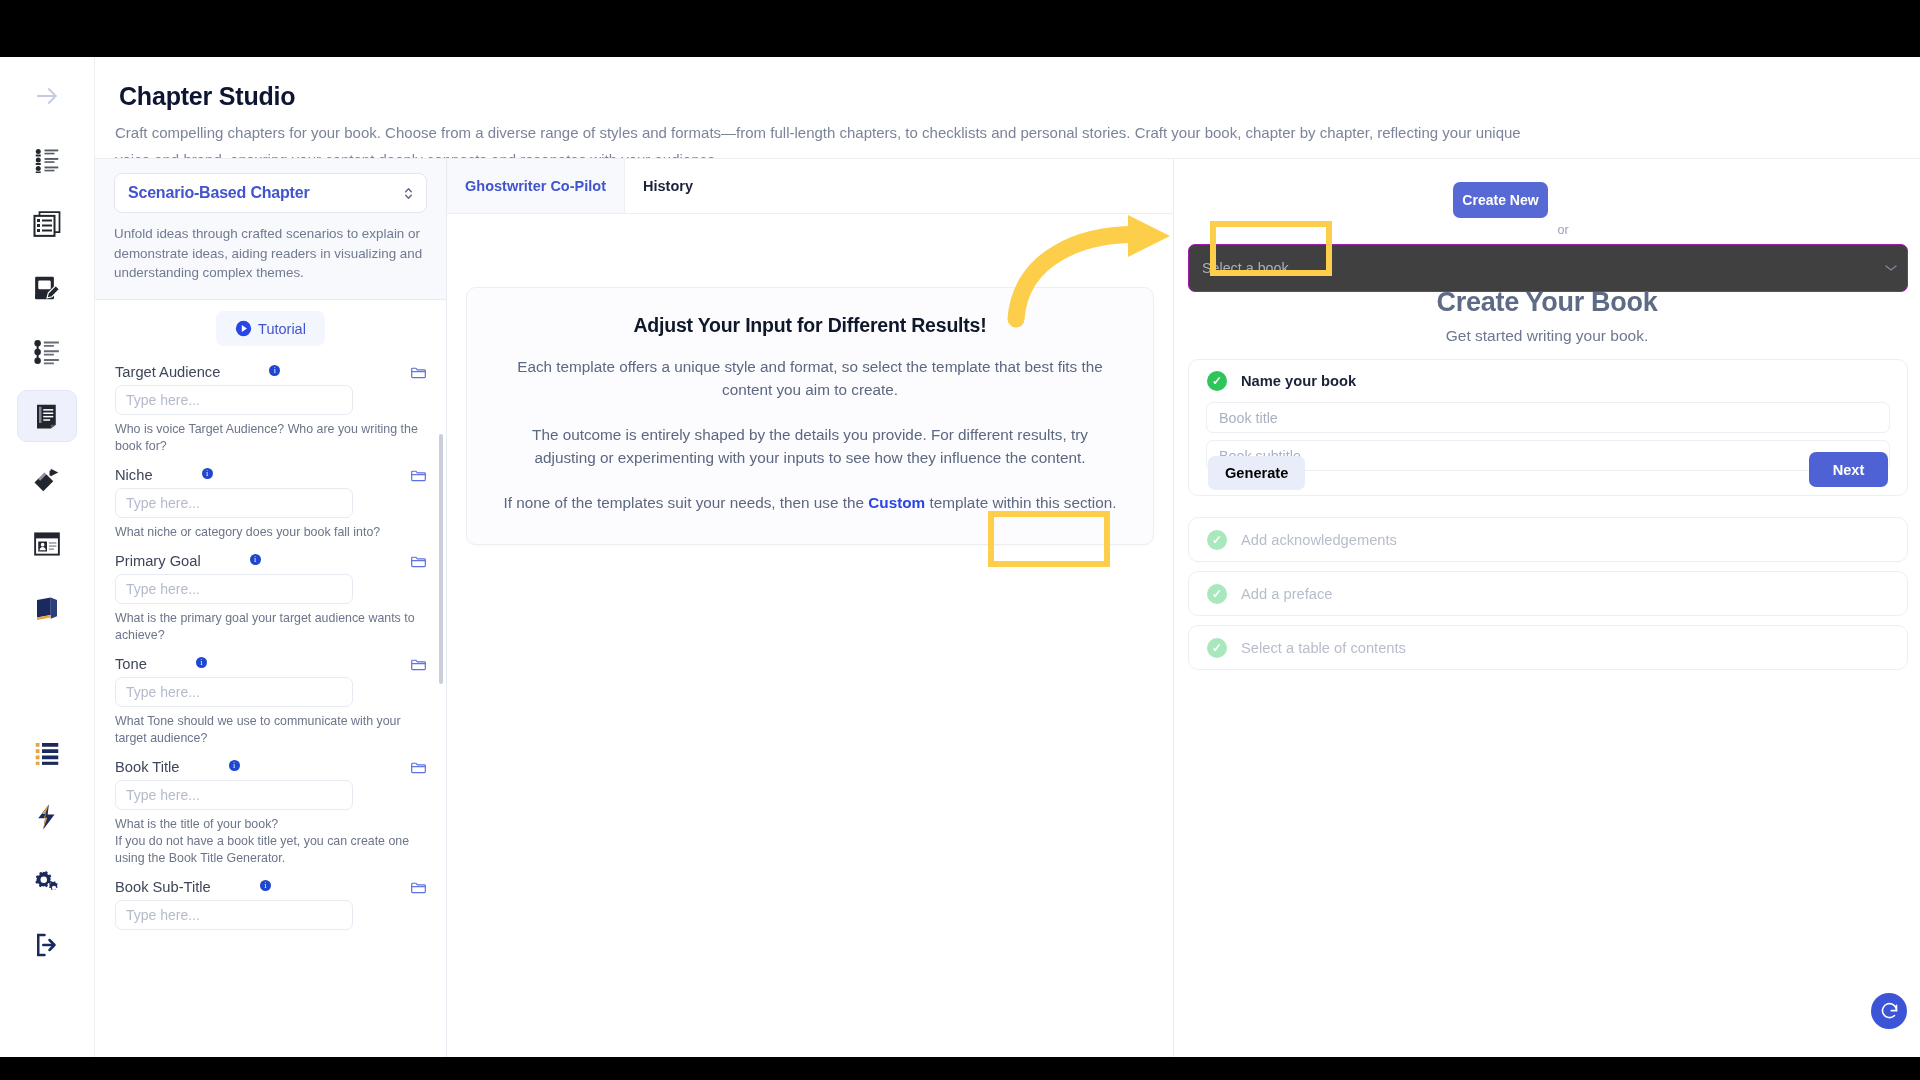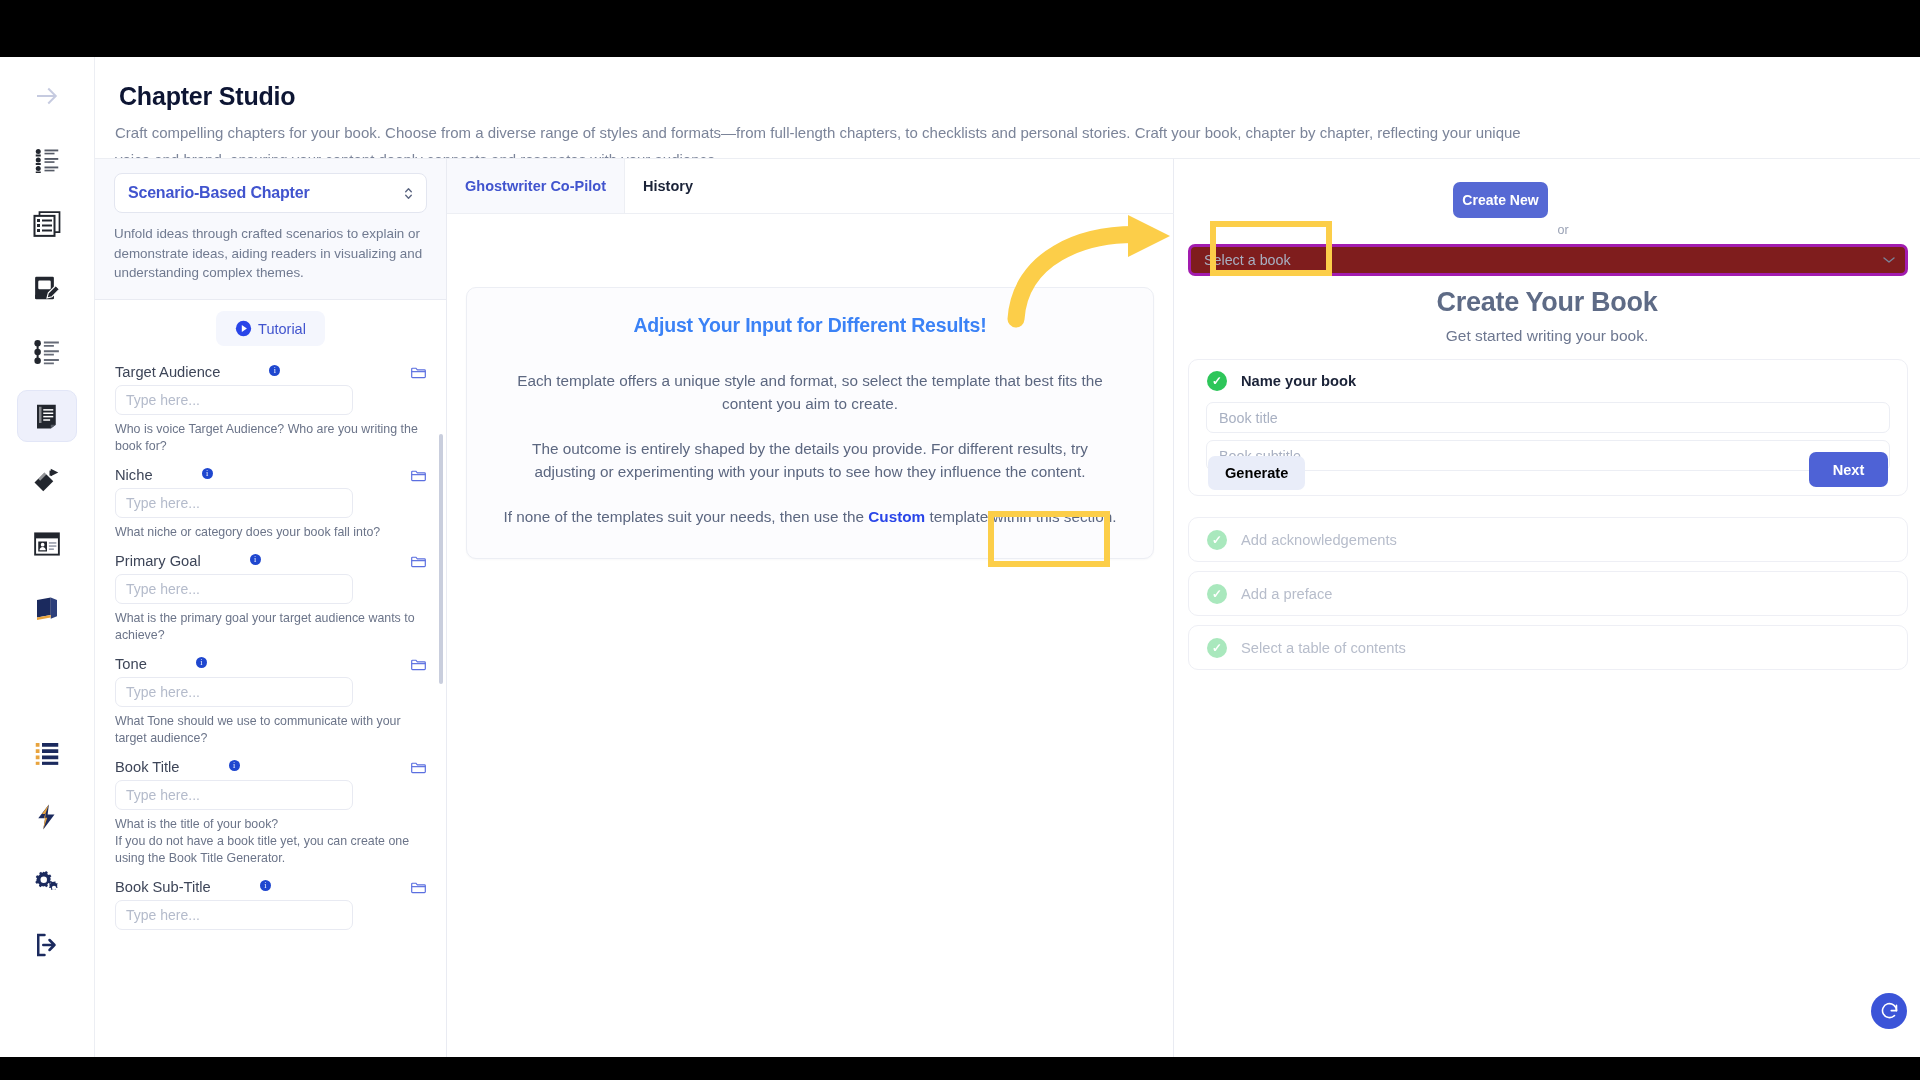--- a/index.html
+++ b/index.html
@@ -132,21 +132,21 @@
   #infobox {
     position: absolute; left: 19px; top: 128px;
     width: 688px;
     background: #fcfcfe;
     border: 1px solid #eceef4;
     border-radius: 10px;
     padding: 26px 36px 30px 36px;
     text-align: center;
     box-shadow: 0 1px 2px rgba(20,30,70,0.03);
   }
-  #infobox h3 { font-size: 19.5px; color: #3b82f6; font-weight: bold; margin-bottom: 32px; letter-spacing:-0.2px;}
+  #infobox h3 { font-size: 19.5px; color: #0f172a; font-weight: bold; margin-bottom: 18px; letter-spacing:-0.2px;}
   #infobox p { font-size: 15.3px; line-height: 23px; color: #5c6780; margin-bottom: 22px; }
   #infobox p:last-child { margin-bottom: 0; }
   #infobox a { color: #2945e8; font-weight: bold; text-decoration: none; }
 
   
   #right {
     position: absolute; left: 1174px; top: 101px;
     width: 746px; height: 899px; background: #fff;
     border-top: 1px solid #eceef3;
   }
@@ -156,23 +156,23 @@
     background: #5669d4; border: none; border-radius: 7px;
     color: #fff; font-size: 14px; font-weight: bold; cursor: pointer;
     font-family: "Liberation Sans", sans-serif;
   }
   #or-text {
     position: absolute; left: 16px; top: 64px; width: 746px;
     text-align: center; font-size: 12.5px; color: #9aa2b5;
   }
   #bookselect {
     position: absolute; left: 14px; top: 85px;
-    width: 720px; height: 32px;
-    border: 3px solid #a21caf; border-radius: 7px;
-    background: #7f1d1d; display: flex; align-items: center;
+    width: 720px; height: 48px;
+    border: 1px solid #a21caf; border-radius: 7px;
+    background: #404040; display: flex; align-items: center;
     justify-content: space-between; padding: 0 10px 0 13px; cursor: pointer;
   }
   #bookselect span { font-size: 14.3px; color: #a8b0c2; }
 
   #cyb-title { position: absolute; left: 0; top: 128px; width: 746px;
     text-align: center; font-size: 27px; font-weight: bold; color: #5e6b86; letter-spacing: -0.3px;}
   #cyb-sub { position: absolute; left: 0; top: 168px; width: 746px;
     text-align: center; font-size: 15.5px; color: #6d7790; }
 
   .step {

